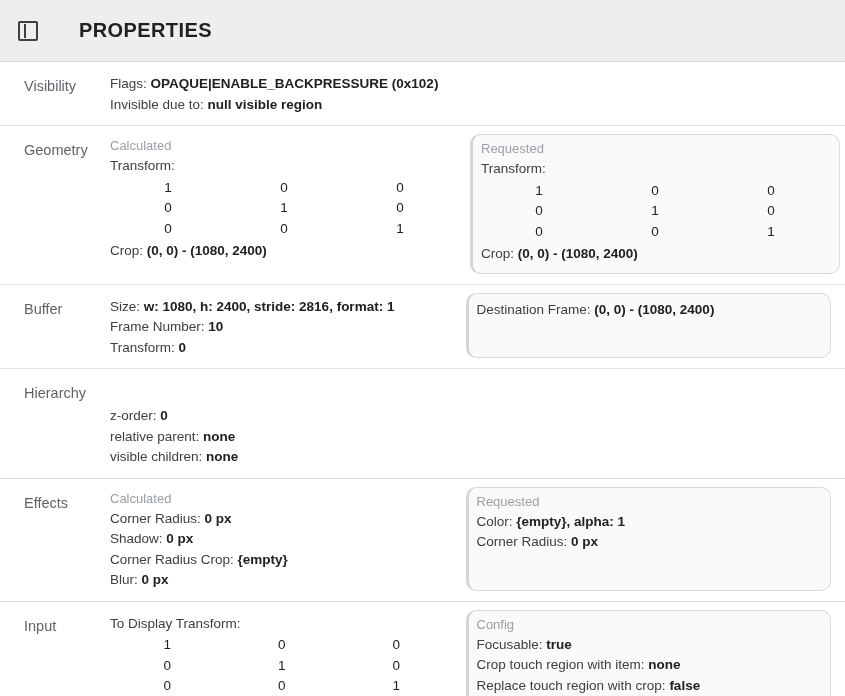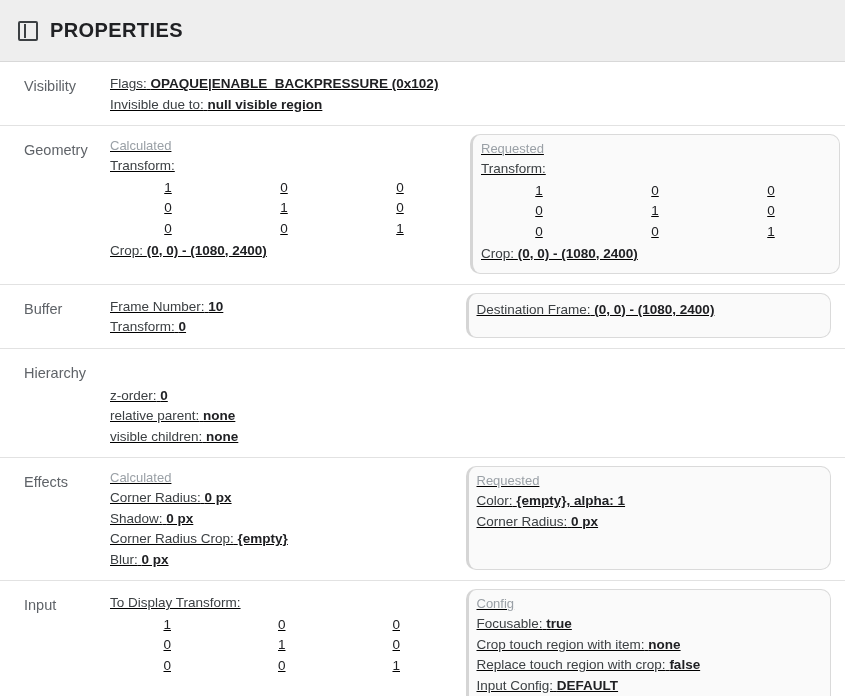--- a/index.html
+++ b/index.html
@@ -43,20 +43,21 @@
     top: 1px;
     bottom: 1px;
     width: 2px;
     background: #3c4043;
   }
   .header-title {
     font-size: 20px;
     font-weight: bold;
     letter-spacing: 0.4px;
     color: #202124;
+    margin-left: 29px;
   }
   
   .row {
     display: flex;
     border-bottom: 1px solid #e2e2e2;
     padding: 8px 14px 10px 14px;
     align-items: flex-start;
   }
   .row:last-child { border-bottom: none; }
   .row-label {
@@ -65,21 +66,20 @@
     font-size: 14.5px;
     color: #5f6368;
     padding-top: 8px;
     padding-left: 10px;
   }
   .row-body {
     flex: 1;
     display: flex;
     gap: 12px;
     align-items: stretch;
-    text-decoration: underline;
   }
   .col {
     flex: 1 1 0;
     min-width: 0;
     padding: 4px 0 0 4px;
   }
   .col.boxed {
     border: 1px solid #dadada;
     background: #fafafa;
     border-left: 3px solid #d5d5d5;
@@ -192,20 +192,24 @@
         </div>
       </div>
     </div>
   </div>
 
   <div class="row">
     <div class="row-label">Buffer</div>
     <div class="row-body">
       <div class="col">
         <div class="line">
+          <span>Size:</span>
+          <b>w: 1080, h: 2400, stride: 2816, format: 1</b>
+        </div>
+        <div class="line">
           <span>Frame Number:</span>
           <b>10</b>
         </div>
         <div class="line">
           <span>Transform:</span>
           <b>0</b>
         </div>
       </div>
       <div class="col boxed">
         <div class="line">

